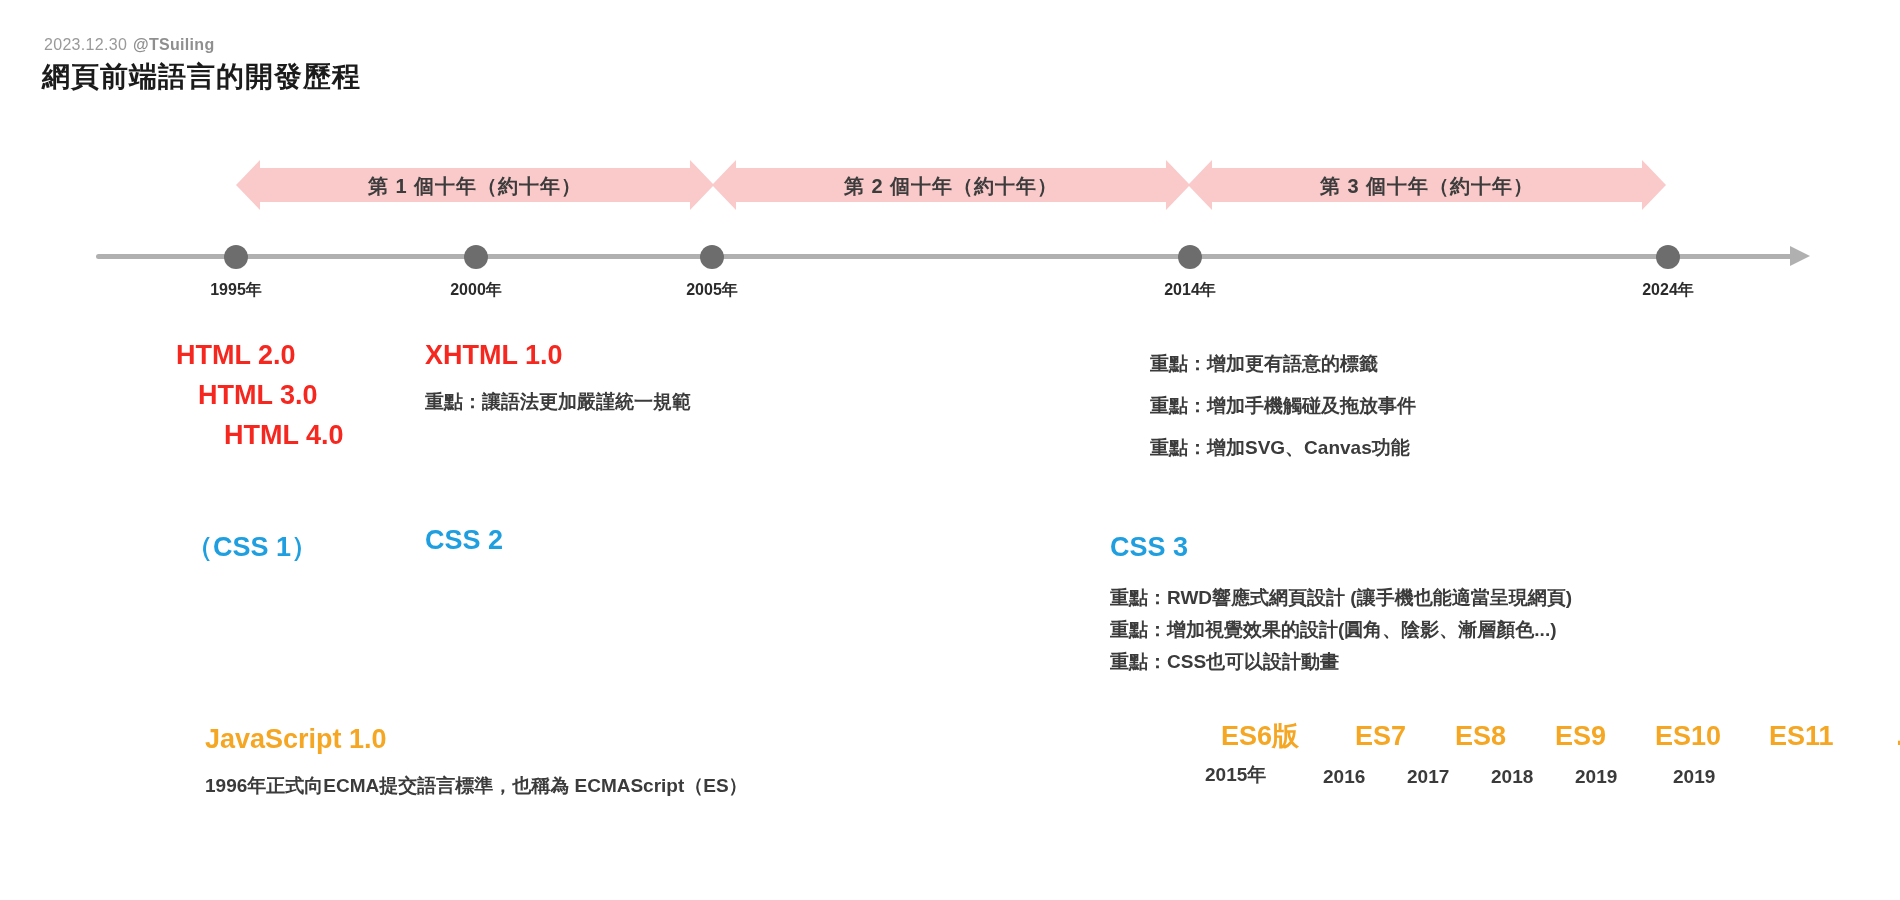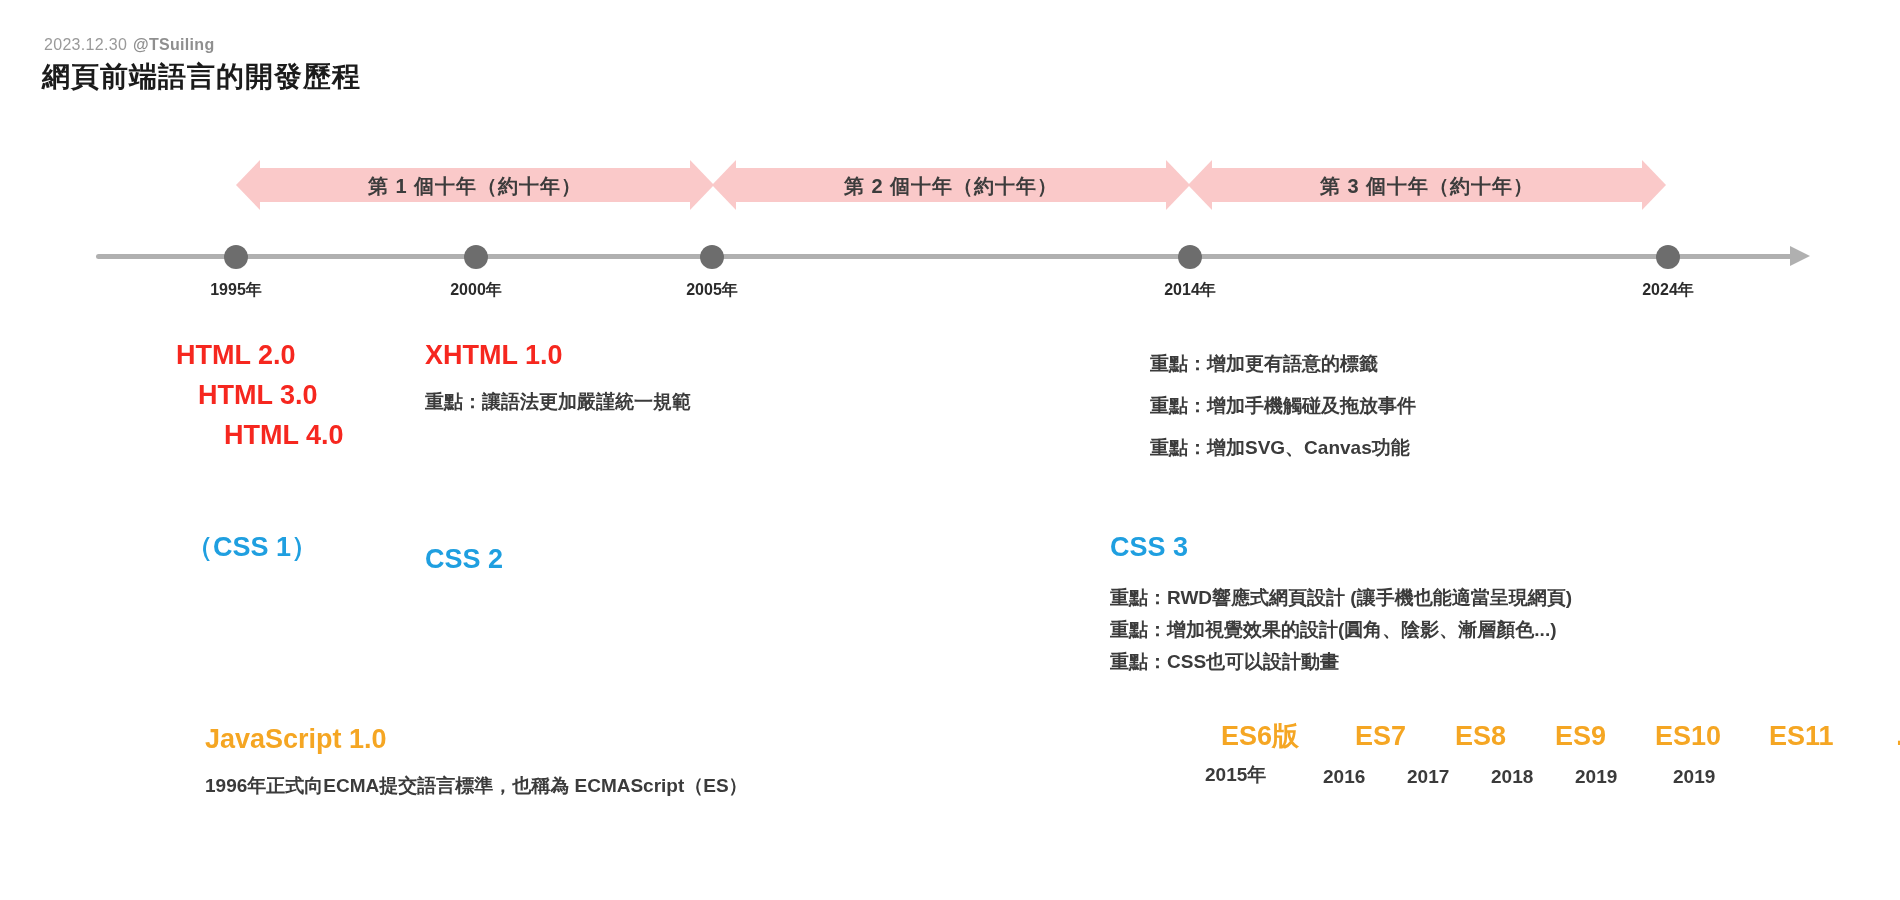--- a/index.html
+++ b/index.html
@@ -158,21 +158,21 @@
   #html-early .l3 { padding-left: 48px; }
 
   #xhtml-block { left: 425px; top: 336px; }
   #xhtml-block .detail { margin-top: 10px; }
 
   #html5-block { left: 1150px; top: 336px; }
   #html5-block .detail { margin-top: 10px; }
   #html5-block .detail-group { margin-top: 12px; }
 
   #css1-block { left: 186px; top: 528px; }
-  #css2-block { left: 425px; top: 540px; }
+  #css2-block { left: 425px; top: 521px; }
   #css3-block { left: 1110px; top: 528px; }
   #css3-block .detail-group { margin-top: 14px; }
 
   #js-block { left: 205px; top: 720px; }
   #js-block .detail { margin-top: 10px; }
 
   #es-block { left: 1205px; top: 718px; }
   .es-row {
     display: flex;
     align-items: baseline;

